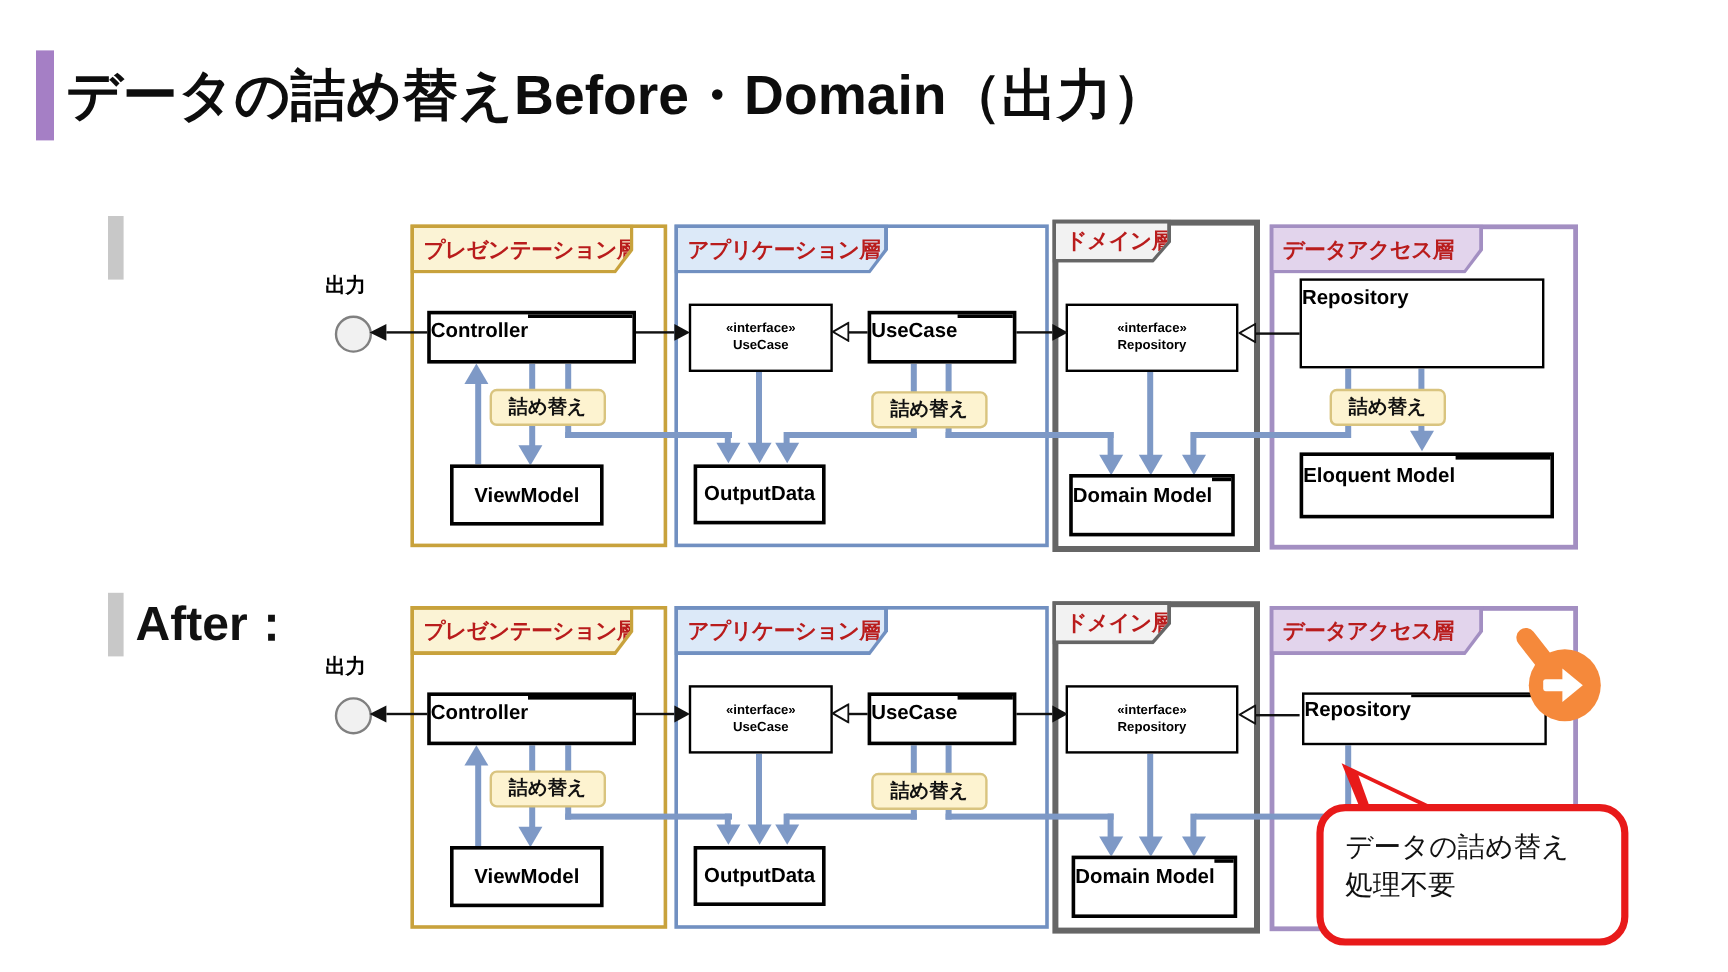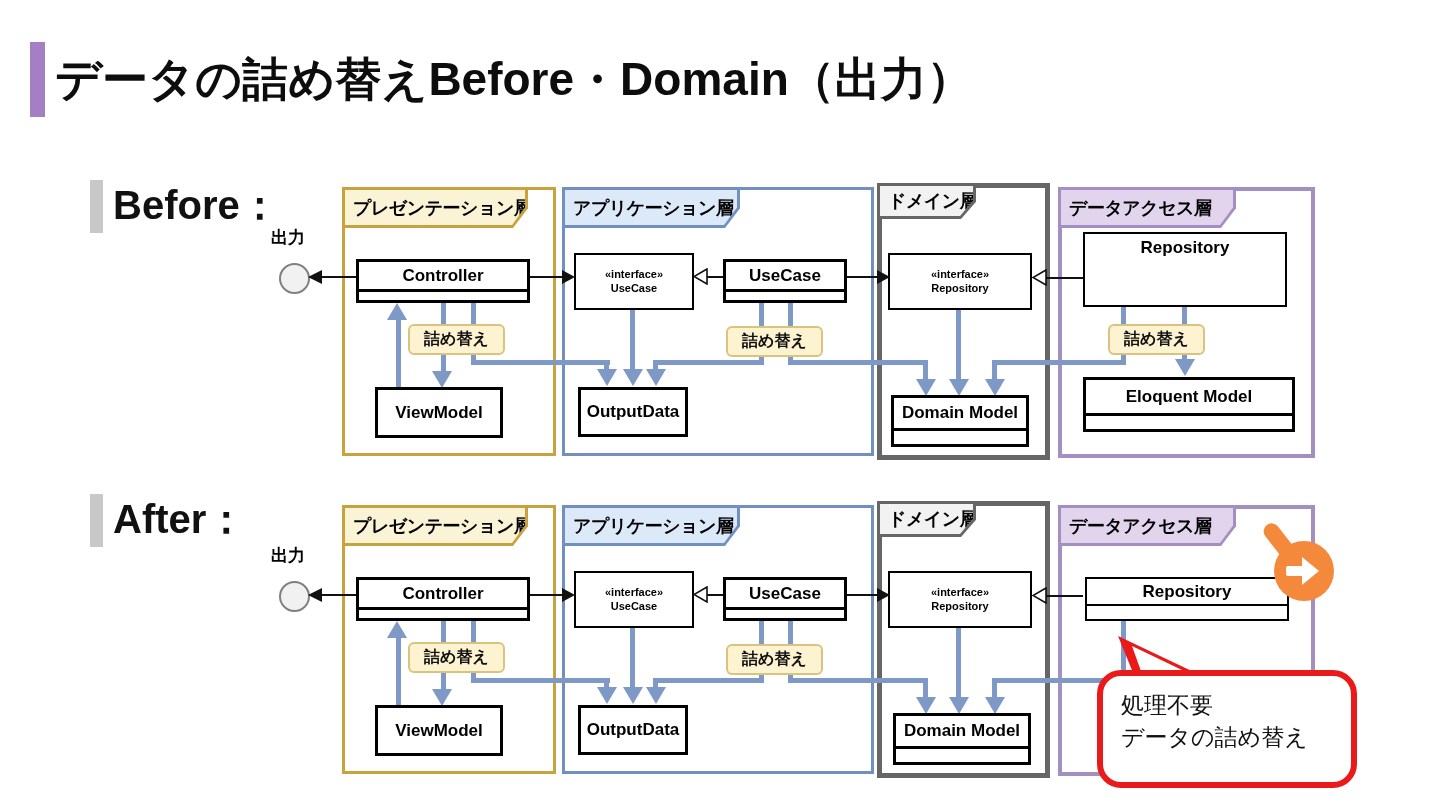--- a/index.html
+++ b/index.html
@@ -18,26 +18,26 @@
   .title-text{position:absolute;left:55px;top:42px;height:75px;line-height:75px;font-size:46px;font-weight:bold;color:#0d0d0d;white-space:nowrap;}
   .secbar{position:absolute;width:13px;height:53px;background:var(--section-bar);}
   .seclbl{position:absolute;font-size:40px;font-weight:600;color:#111;white-space:nowrap;}
   .pkg{position:absolute;background:#fff;z-index:1;}
   .pkg.pres{border:3px solid var(--presentation-border);}
   .pkg.app{border:3px solid var(--application-border);}
   .pkg.dom{border:5px solid var(--domain-border);}
   .pkg.da{border:4px solid var(--data-access-border);}
   .tab{position:absolute;z-index:4;}
   .tab-bg{position:absolute;inset:0;clip-path:polygon(0 0,100% 0,100% 52%,calc(100% - 15px) 100%,0 100%);}
-  .tab-fill{position:absolute;inset:3px;clip-path:polygon(0 0,100% 0,100% 50%,calc(100% - 13px) 100%,0 100%);display:flex;align-items:center;padding-left:8px;font-weight:bold;font-size:18px;color:#000000;white-space:nowrap;letter-spacing:-0.5px;}
+  .tab-fill{position:absolute;inset:3px;clip-path:polygon(0 0,100% 0,100% 50%,calc(100% - 13px) 100%,0 100%);display:flex;align-items:center;padding-left:8px;font-weight:bold;font-size:18px;color:#b91c1c;white-space:nowrap;letter-spacing:-0.5px;}
   .tab.pres .tab-bg{background:var(--presentation-border);} .tab.pres .tab-fill{background:var(--presentation-fill);}
   .tab.app .tab-bg{background:var(--application-border);} .tab.app .tab-fill{background:var(--application-fill);}
   .tab.dom .tab-bg{background:var(--domain-border);} .tab.dom .tab-fill{background:var(--domain-fill);}
   .tab.da .tab-bg{background:var(--data-access-border);} .tab.da .tab-fill{background:var(--data-access-fill);}
-  .cls{position:absolute;background:#fff;border:3px solid #000;z-index:4;display:flex;flex-direction:column;box-sizing:border-box;}
+  .cls{position:absolute;background:#fff;border:3px solid #000;z-index:4;display:flex;flex-direction:row;box-sizing:border-box;}
   .cls.thin{border-width:2px;}
   .cname{display:flex;align-items:center;justify-content:center;font-weight:bold;font-size:17px;color:#000;white-space:nowrap;}
   .cbody{border-top:3px solid #000;flex:1;}
   .cls.thin .cbody{border-top-width:2px;}
   .cmeth{border-top:2px solid #000;flex:1;display:flex;align-items:center;justify-content:center;font-weight:bold;font-size:17px;white-space:nowrap;}
   .iface{flex:1;display:flex;flex-direction:column;align-items:center;justify-content:center;font-weight:bold;font-size:11px;line-height:1.25;}
   .vline,.hline{position:absolute;background:var(--flow-blue);z-index:2;}
   .bhead{position:absolute;width:0;height:0;z-index:2;}
   .bhead.down{border-left:10px solid transparent;border-right:10px solid transparent;border-top:17px solid var(--flow-blue);}
   .bhead.up{border-left:10px solid transparent;border-right:10px solid transparent;border-bottom:17px solid var(--flow-blue);}
@@ -54,21 +54,20 @@
 </style>
 </head>
 <body>
 
 <div id="stage">
 
   <div class="title-bar"></div>
   <div class="title-text">データの詰め替えBefore・Domain（出力）</div>
 
   <div class="secbar" style="left:90px;top:180px;"></div>
-  <div class="seclbl" style="left:113px;top:178px;">Before：</div>
 
   <div class="outlbl" style="left:271px;top:226px;">出力</div>
   <div class="circle" style="left:279px;top:263px;"></div>
 
   <div class="pkg pres" style="left:342px;top:187px;width:208px;height:263px;"></div>
   <div class="pkg app" style="left:562px;top:187px;width:306px;height:263px;"></div>
   <div class="pkg dom" style="left:877px;top:183px;width:163px;height:267px;"></div>
   <div class="pkg da" style="left:1058px;top:187px;width:249px;height:263px;"></div>
 
   <div class="vline" style="left:396px;top:319px;width:5px;height:68px;"></div>
@@ -286,18 +285,18 @@
   </div>
 
   <div class="hollow" style="left:1106px;top:632px;z-index:9;">
     <svg width="100" height="48" viewBox="0 0 100 48">
         <path d="M12 4 L92 42 L30 48 Z" fill="#E81A1A"></path>
         <path d="M26 14 L76 38 L36 42 Z" fill="#fff"></path>
       </svg>
   </div>
   <div class="callout">
     <div class="callout-text">
+        <div>データの詰め替え</div>
         <div>処理不要</div>
-        <div>データの詰め替え</div>
       </div>
   </div>
 
 </div>
 
 </body></html>

